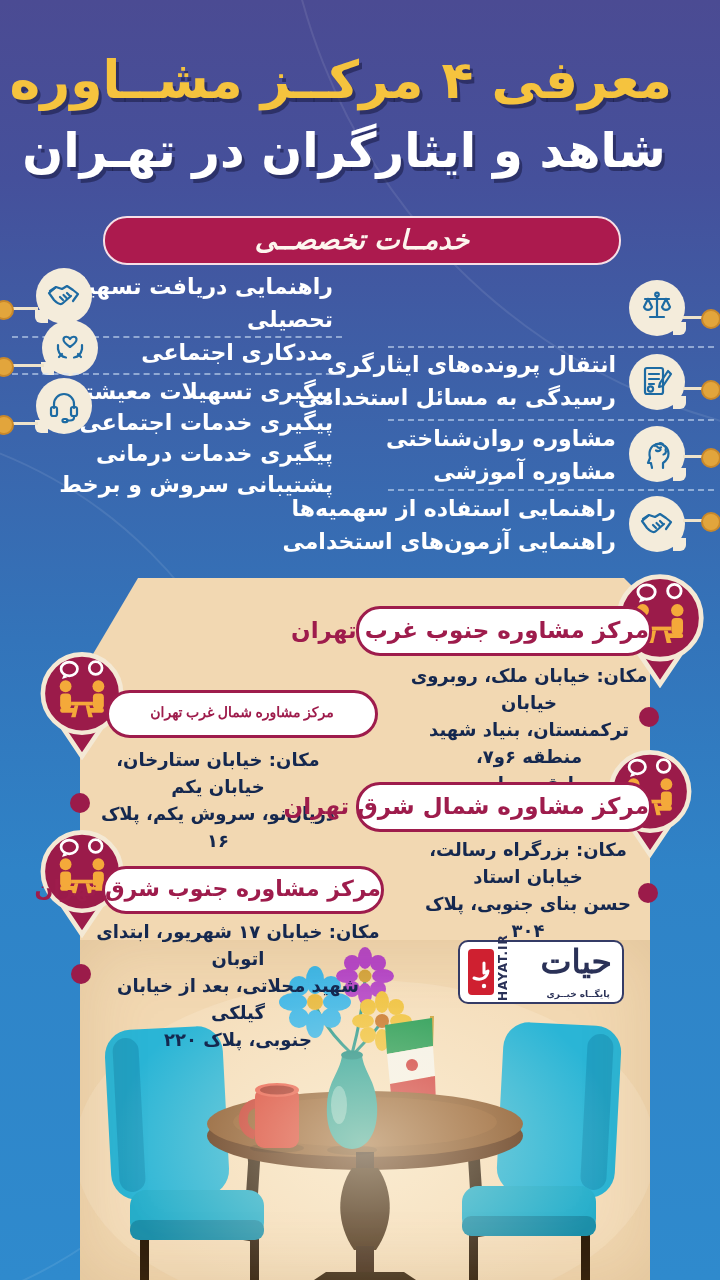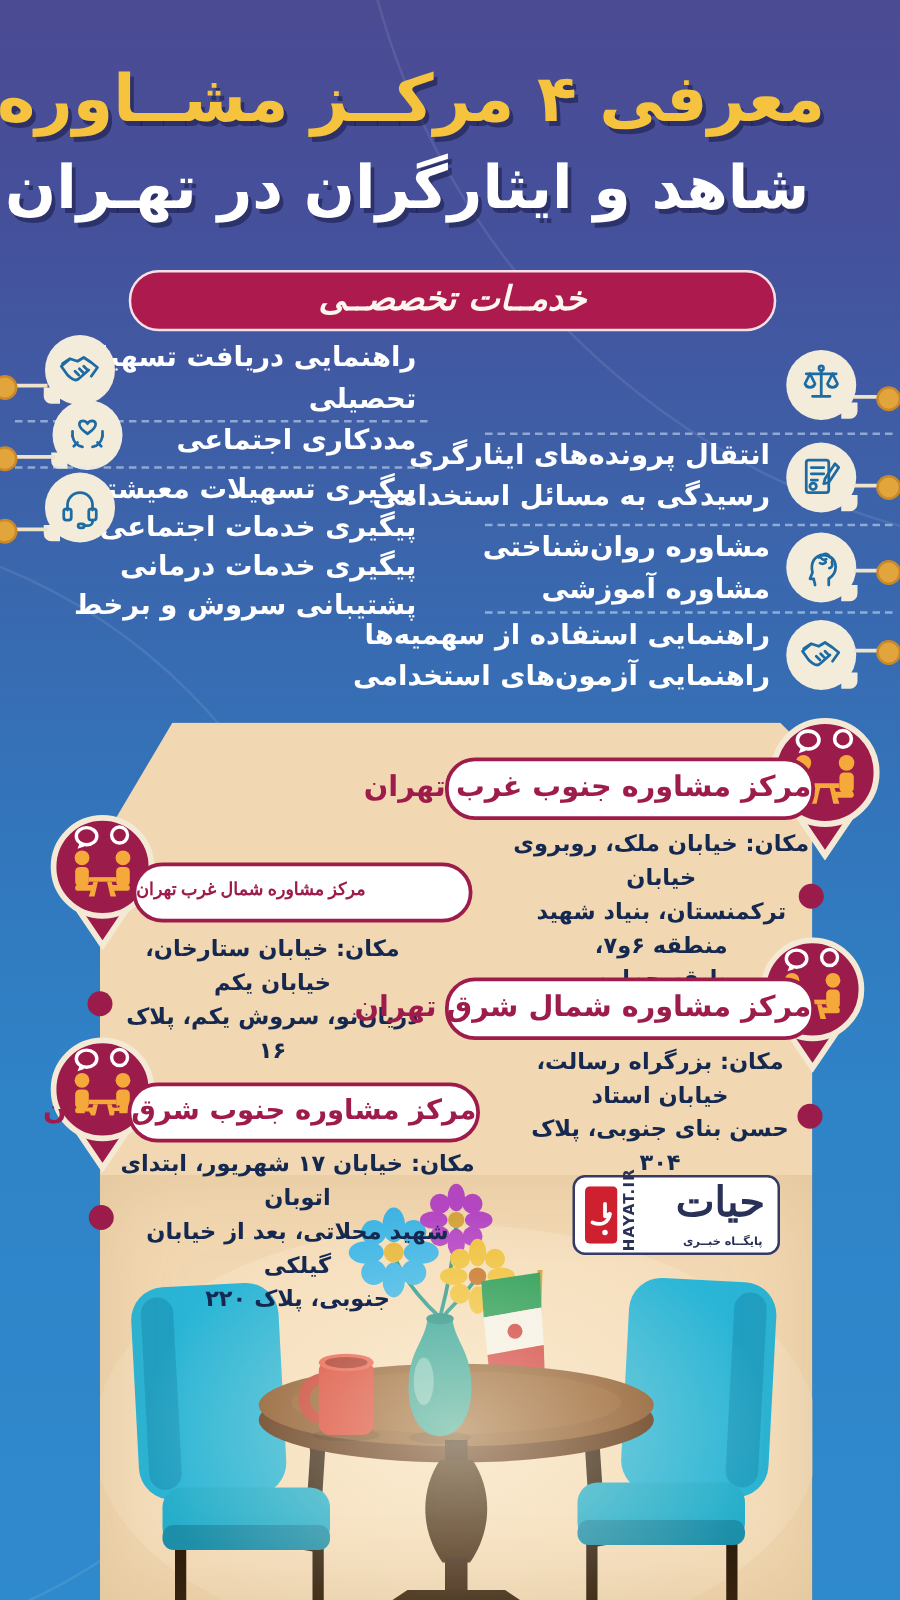--- a/index.html
+++ b/index.html
@@ -3,21 +3,21 @@
 <meta charset="utf-8">
 <style>
   html,body{margin:0;padding:0;background:#222;}
   .poster{
     position:relative;width:720px;height:1280px;overflow:hidden;
     font-family:"DejaVu Sans",sans-serif;
     background:linear-gradient(180deg,#4b4b93 0%,#45509b 14%,#3c63aa 32%,#3374ba 50%,#2f83c7 68%,#2f8acd 100%);
   }
   .swoosh{position:absolute;border-radius:50%;border:2px solid rgba(255,255,255,0.09);pointer-events:none;}
   
-  .title{position:absolute;left:4px;width:656px;text-align:left;font-weight:bold;white-space:nowrap;direction:rtl;}
+  .title{position:absolute;left:16px;width:656px;text-align:center;font-weight:bold;white-space:nowrap;direction:rtl;}
   .title1{top:50px;font-size:52px;color:#f5c33e;text-shadow:3px 4px 0 rgba(24,26,66,0.55);}
   .title2{top:122px;font-size:48px;color:#ffffff;text-shadow:3px 4px 0 rgba(24,26,66,0.55);}
   .badge{
     position:absolute;left:103px;top:216px;width:514px;height:45px;
     background:#ac1a4e;border:2px solid #f6dfe6;border-radius:24px;
     color:#fdf6ee;font-size:27px;font-weight:bold;text-align:center;line-height:44px;
     direction:rtl;white-space:nowrap;font-style:italic;
   }
   
   .svc-text{position:absolute;direction:rtl;text-align:right;color:#ffffff;font-weight:bold;font-size:22px;line-height:33px;white-space:nowrap;}
@@ -37,21 +37,21 @@
     position:absolute;left:80px;top:578px;width:570px;height:702px;
     background:#f2d8b2;
     clip-path:polygon(58px 0,544px 0,570px 26px,570px 702px,0 702px,0 98px);
   }
   .panel-vignette{position:absolute;left:80px;top:940px;width:570px;height:340px;
     background:radial-gradient(ellipse at 50% 60%,rgba(255,247,226,0.55) 0%,rgba(255,247,226,0) 62%);
     box-shadow:inset 0 0 70px rgba(150,105,45,0.18);}
   .pin{position:absolute;}
   .pill{
     position:absolute;background:#ffffff;border:3px solid #9e1c4c;border-radius:24px;
-    color:#9e1c4c;font-weight:bold;text-align:left;direction:rtl;white-space:nowrap;
+    color:#9e1c4c;font-weight:bold;text-align:center;direction:rtl;white-space:nowrap;
   }
   .addr{position:absolute;color:#15284f;font-weight:bold;font-size:18px;line-height:27px;text-align:center;direction:rtl;}
   
   .logo{position:absolute;left:458px;top:940px;width:162px;height:60px;background:#ffffff;border:2px solid #343b66;border-radius:10px;}
   .logo .emblem{position:absolute;left:8px;top:7px;}
   .logo .vert{position:absolute;left:36px;top:1px;height:58px;color:#2a3157;font-size:12px;font-weight:bold;letter-spacing:1px;writing-mode:vertical-rl;transform:rotate(180deg);white-space:nowrap;}
   .logo .name{position:absolute;right:10px;top:0px;font-family:"DejaVu Serif",serif;font-size:33px;font-weight:bold;color:#2a3157;direction:rtl;white-space:nowrap;}
   .logo .tagline{position:absolute;right:12px;bottom:3px;font-size:9px;font-weight:bold;color:#2a3157;direction:rtl;white-space:nowrap;}
 </style>
 </head>

